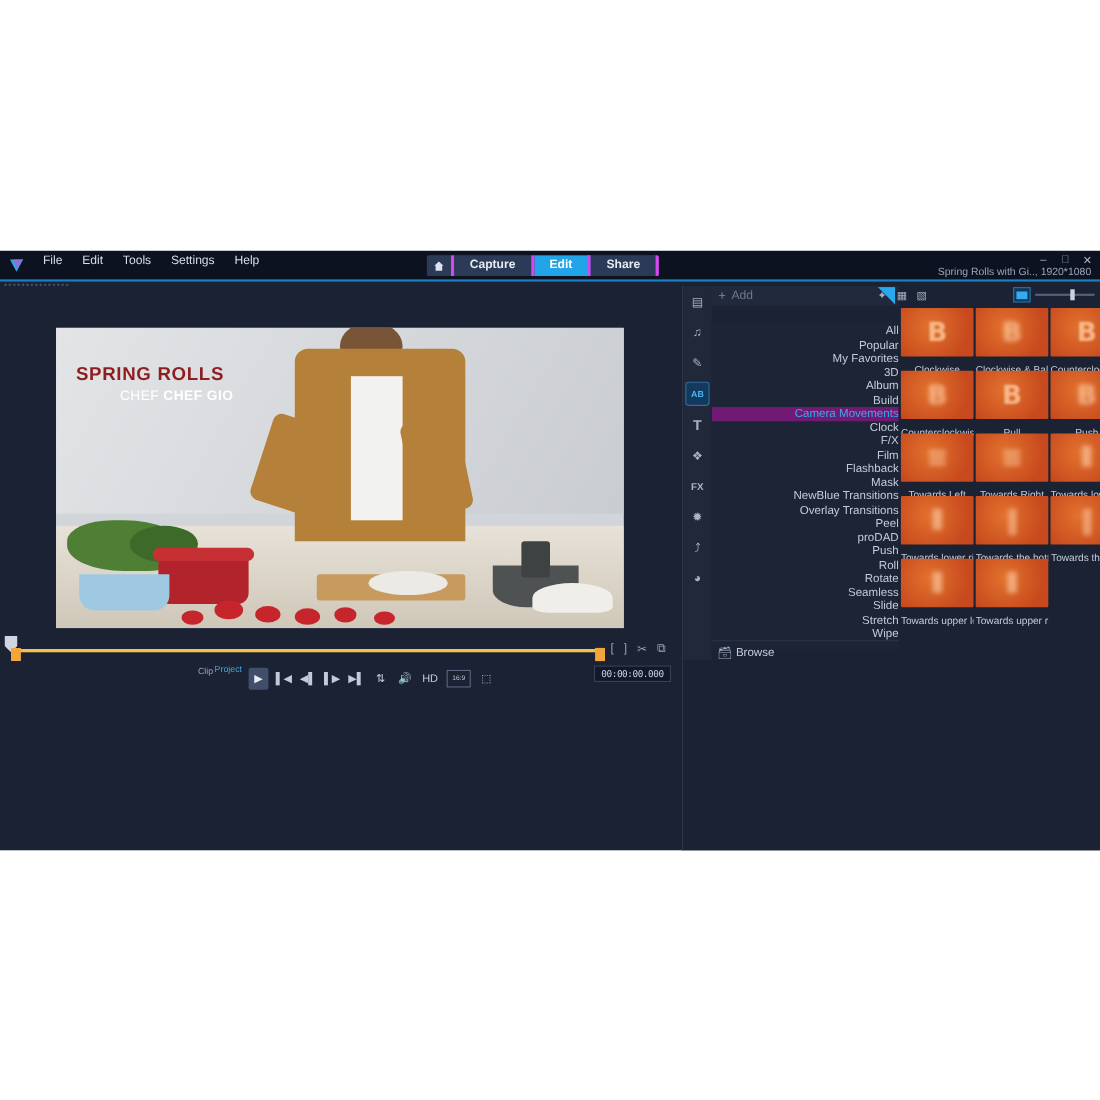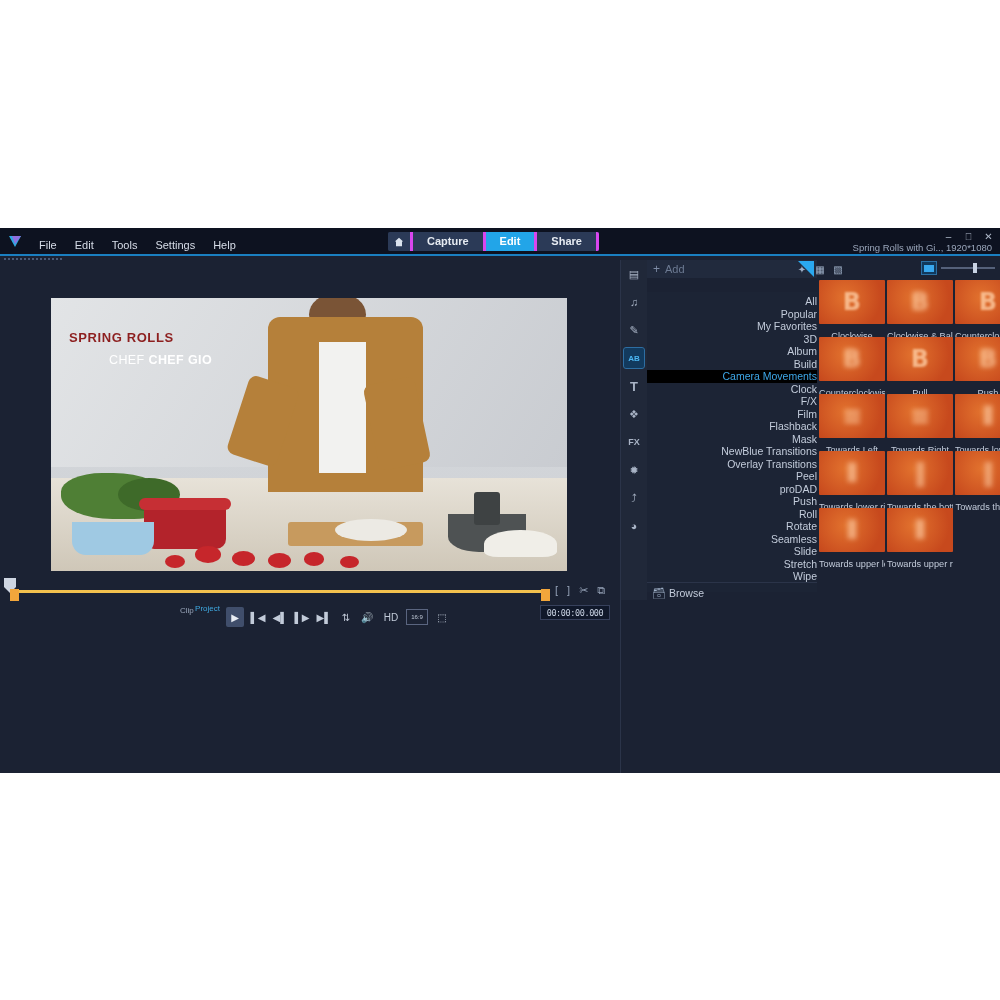--- a/index.html
+++ b/index.html
@@ -2,21 +2,21 @@
 <html><head>
 <meta charset="utf-8">
 <style>
   * { box-sizing: border-box; margin:0; padding:0; }
   html,body { width:1000px; height:1000px; background:#ffffff; font-family:"Liberation Sans", sans-serif; }
   #app {
     position:absolute; left:0; top:228px; width:1000px; height:545px;
     background:#1b2233; color:#c8d0de; font-size:11px; overflow:hidden;
   }
   
-  .titlebar { position:absolute; left:0; top:0; width:1000px; height:26px; background:#0d1220; display:flex; align-items:flex-end; }
+  .titlebar { position:absolute; left:0; top:0; width:1000px; height:26px; background:#0d1220; display:flex; align-items:flex-start; }
   .logo { width:30px; height:26px; display:flex; align-items:center; justify-content:center; }
   .menubar { display:flex; align-items:center; gap:0px; }
   .menuitem { padding:3px 9px; font-size:11px; color:#d7dde8; cursor:default; }
   .modetabs { position:absolute; left:388px; top:4px; display:flex; height:19px; background:#223049; border-radius:2px; overflow:hidden; }
   .modetab { padding:0 14px; height:19px; line-height:19px; font-size:11px; font-weight:bold; color:#e6ebf2; background:#2b3a57; border-right:3px solid #d946ef; }
   .modetab.home { width:25px; padding:0; display:flex; align-items:center; justify-content:center; background:#2b3a57; }
   .modetab.active { background:#22a5e8; color:#ffffff; }
   .wincontrols { position:absolute; right:6px; top:3px; display:flex; gap:9px; color:#aeb8c8; font-size:10px; }
   .wc { width:11px; text-align:center; cursor:default; }
   .projtitle { position:absolute; right:8px; top:14px; font-size:9.5px; color:#9aa6ba; }
@@ -40,21 +40,21 @@
   .plate { position:absolute; left:55%; bottom:11%; width:14%; height:8%; background:#eceae4; border-radius:50%; }
   .pot-red { position:absolute; left:18%; bottom:8%; width:16%; height:17%; background:#b3232b; border-radius:6px 6px 10px 10px; }
   .pot-red:after { content:""; position:absolute; left:-6%; top:-10%; width:112%; height:26%; background:#c62f34; border-radius:6px; }
   .bowl-blue { position:absolute; left:4%; bottom:6%; width:16%; height:12%; background:#9fc9e3; border-radius:0 0 14px 14px; }
   .greens { position:absolute; left:2%; bottom:19%; width:20%; height:17%; background:#4f7f35; border-radius:40% 50% 30% 50%; }
   .greens2 { position:absolute; left:13%; bottom:22%; width:12%; height:12%; background:#3e6a29; border-radius:50%; }
   .mortar { position:absolute; left:77%; bottom:7%; width:15%; height:14%; background:#4e5253; border-radius:0 0 40% 40%; }
   .pestle { position:absolute; left:82%; bottom:17%; width:5%; height:12%; background:#3e4243; border-radius:3px; }
   .flour { position:absolute; right:2%; bottom:5%; width:14%; height:10%; background:#f0eee8; border-radius:50% 50% 20% 20%; }
   .tom { position:absolute; border-radius:50%; background:#c6262b; }
-  .title-main { position:absolute; left:18px; top:32px; font-size:13px; font-weight:bold; color:#8d1f1f; letter-spacing:.6px; font-family:"Liberation Sans", sans-serif; }
+  .title-main { position:absolute; left:18px; top:32px; font-size:17px; font-weight:bold; color:#8d1f1f; letter-spacing:.6px; font-family:"Liberation Sans", sans-serif; }
   .title-sub { position:absolute; left:58px; top:55px; font-size:12.5px; color:#ffffff; letter-spacing:.4px; }
   .title-sub b { color:#ffffff; }
 
   
   .scrubwrap { position:absolute; left:0; top:318px; width:618px; height:24px; }
   .scrubline { position:absolute; left:14px; top:12px; width:536px; height:3px; background:#f2c14e; }
   .scrubhandle { position:absolute; left:4px; top:0px; width:12px; height:15px; background:#cfd6e2; clip-path:polygon(0 0,100% 0,100% 60%,50% 100%,0 60%); }
   .trimL { position:absolute; left:10px; top:11px; width:9px; height:12px; background:#f2a63b; clip-path:polygon(0 0,100% 0,100% 100%,0 100%); }
   .trimR { position:absolute; left:541px; top:11px; width:9px; height:12px; background:#f2a63b; }
   .scrubicons { position:absolute; left:555px; top:6px; display:flex; gap:9px; color:#93a0b5; font-size:11px; }
@@ -69,21 +69,21 @@
   
   .libpanel { position:absolute; left:620px; top:32px; width:380px; height:573px; background:#1b2233; border-left:1px solid #2b3449; }
   .libsidebar { position:absolute; left:0; top:0; width:26px; height:340px; background:#202839; display:flex; flex-direction:column; align-items:center; padding-top:4px; gap:8px; }
   .libico { width:20px; height:20px; display:flex; align-items:center; justify-content:center; color:#a9b4c6; font-size:11px; border-radius:2px; }
   .libico.active { background:#123a5e; color:#4bb6f2; outline:1px solid #2d6ea3; }
   .libhead { position:absolute; left:26px; top:0; width:170px; height:18px; background:#212a3d; display:flex; align-items:center; gap:5px; padding-left:6px; }
   .addtxt { color:#6c7a92; font-size:11px; }
   .libcorner { position:absolute; left:151px; top:1px; width:16px; height:16px; background:#2aa8ef; clip-path:polygon(100% 0,0 0,100% 100%); }
   .catlist { position:absolute; left:26px; top:32px; width:170px; height:300px; background:#1c2435; padding-top:3px; overflow:hidden;text-align:right; }
   .catitem { height:12.5px; line-height:12.5px; padding-left:12px; font-size:10.5px; color:#c3ccdb; }
-  .catitem.sel { background:#000000; color:#3ea8e8; }
+  .catitem.sel { background:#701a75; color:#3ea8e8; }
   .libbrowse { position:absolute; left:26px; top:322px; width:170px; height:20px; border-top:1px solid #2b3449; display:flex; align-items:center; gap:6px; padding-left:22px; font-size:10.5px; color:#c3ccdb; }
   .browseico { position:absolute; left:5px; top:4px; color:#9fb0c7; font-size:11px; }
 
   .libtop { position:absolute; left:172px; top:0; width:208px; height:18px; display:flex; align-items:center; }
   .ltico { width:18px; height:16px; display:flex; align-items:center; justify-content:center; color:#9fb0c7; font-size:10px; }
   .viewtoggle { position:absolute; right:64px; top:1px; width:16px; height:14px; background:#11395c; border:1px solid #2b6fa3; display:flex; align-items:center; justify-content:center; }
   .viewtoggle i { display:block; width:10px; height:7px; background:#39a8ee; }
   .zoomslider { position:absolute; right:6px; top:7px; width:54px; height:2px; background:#55617a; }
   .zoomknob { position:absolute; right:24px; top:3px; width:4px; height:10px; background:#c9d3e3; }
 

